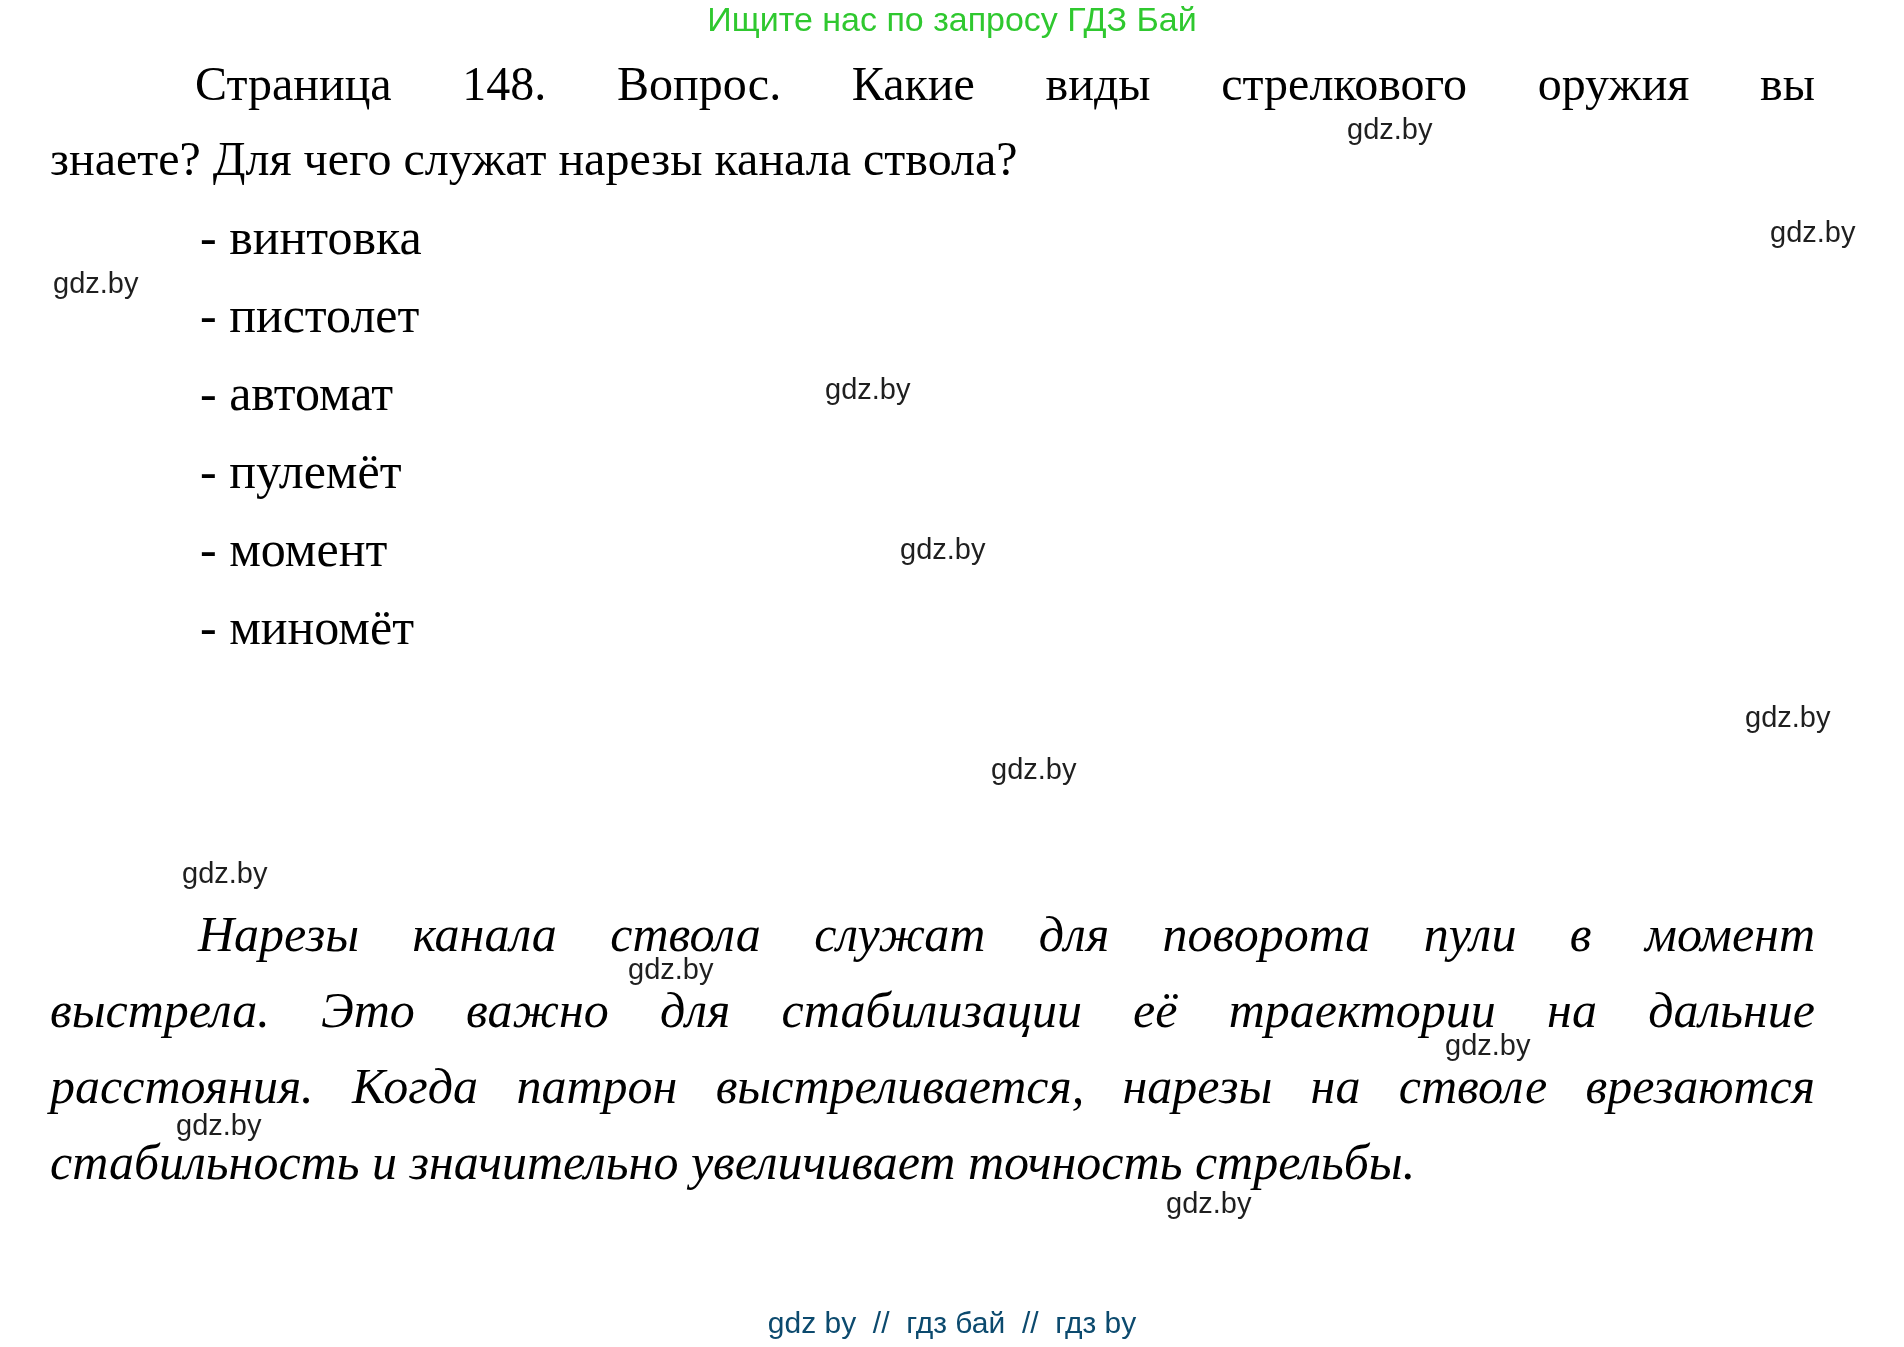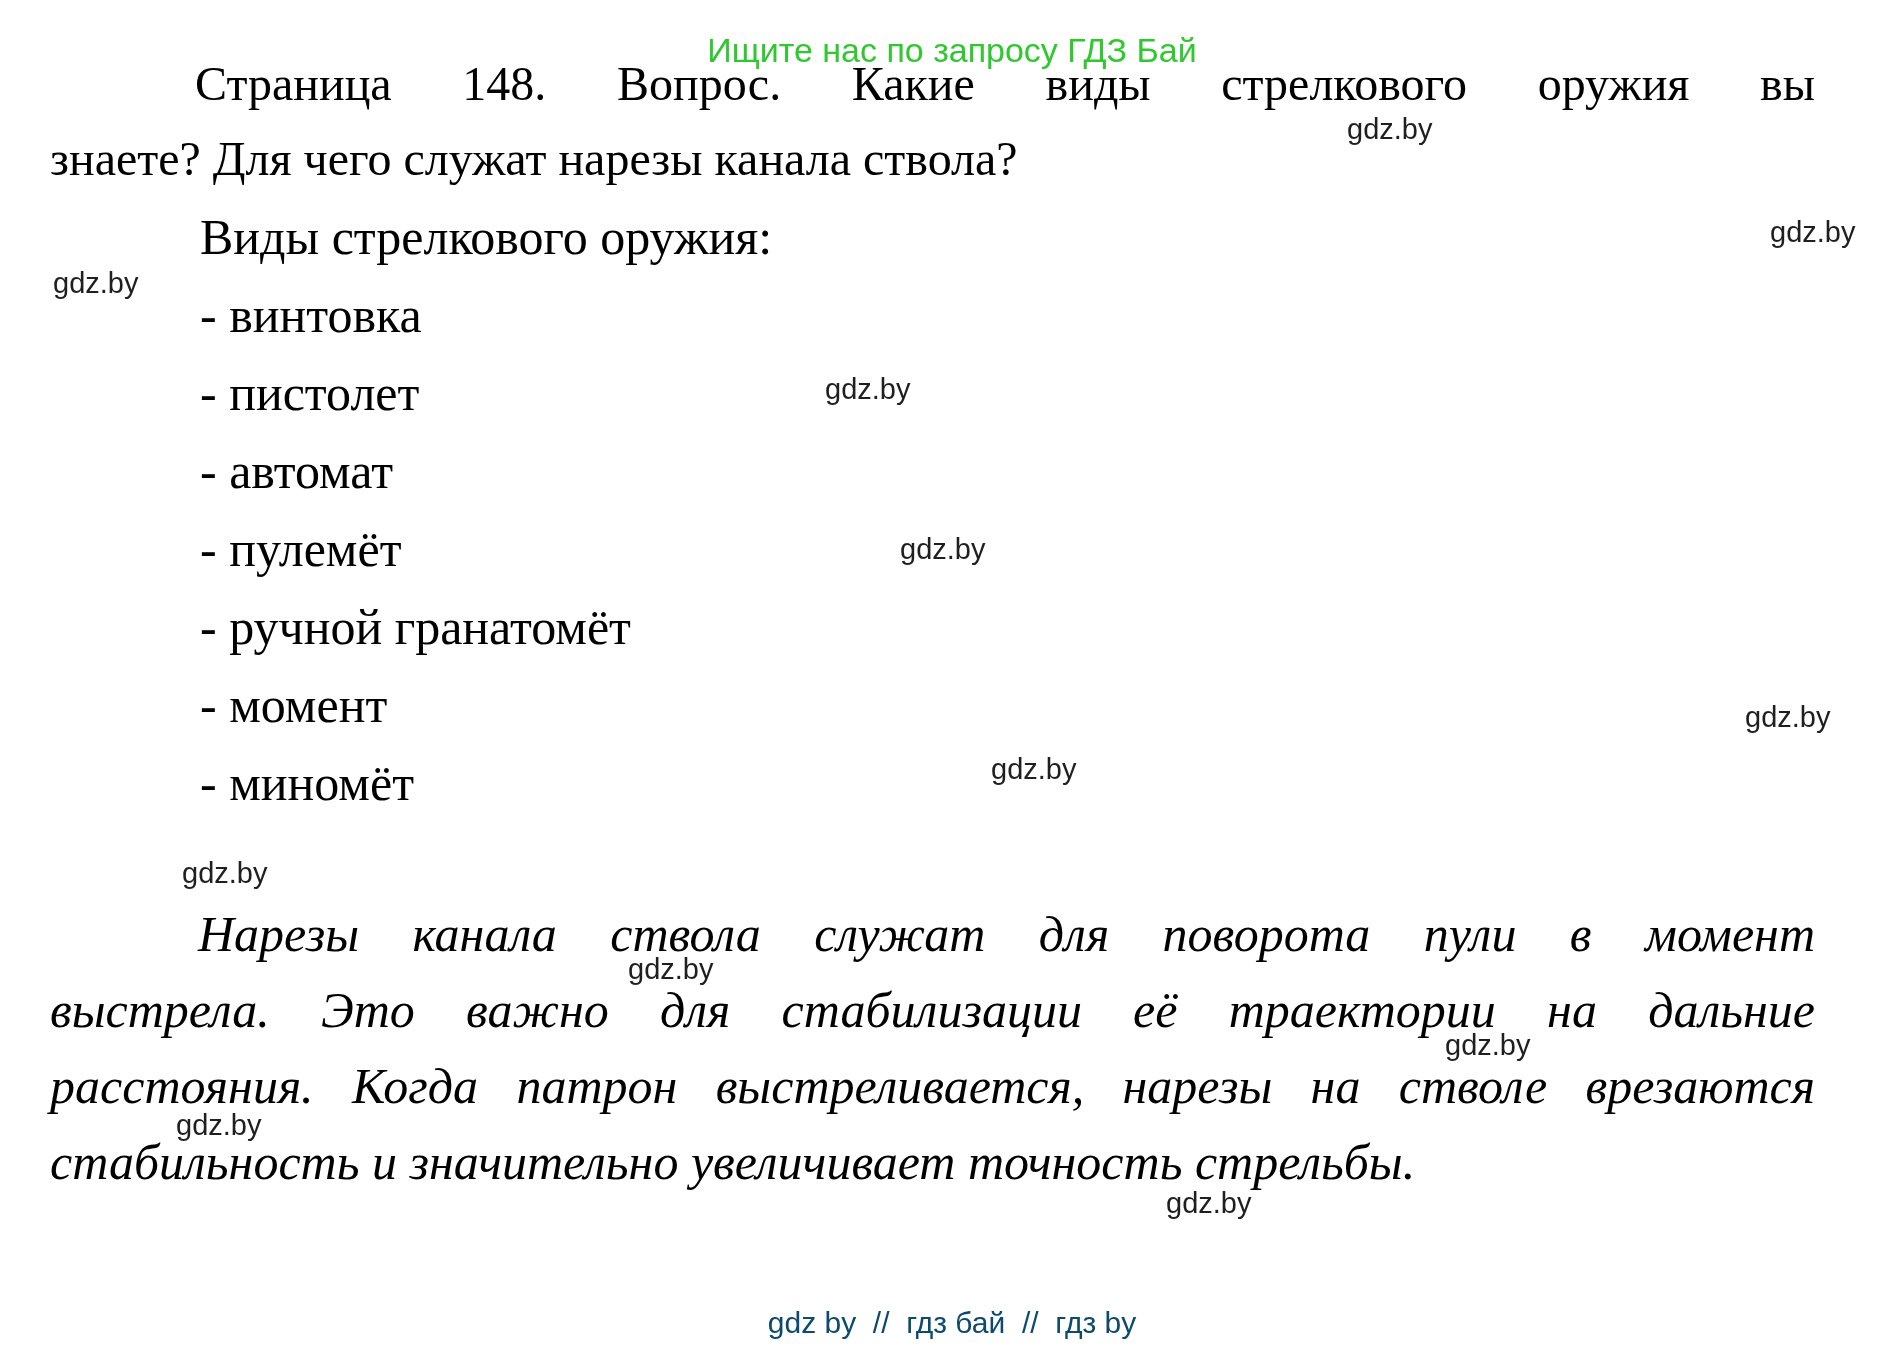--- a/index.html
+++ b/index.html
@@ -19,21 +19,20 @@
   .banner {
     position: absolute;
     top: 0px;
     left: 0;
     width: 100%;
     text-align: center;
     font-family: "Liberation Sans", sans-serif;
     font-size: 34px;
     line-height: 38px;
     font-weight: 400;
-    margin-top: 31px;
   }
   .heading {
     position: absolute;
     top: 46px;
     left: 50px;
     width: 1765px;
     font-weight: normal;
     font-size: 48px;
     line-height: 75px;
   }
@@ -101,27 +100,25 @@
 <div class="page">
 
   <div class="banner" style="color: rgb(47, 200, 47);">Ищите нас по запросу ГДЗ Бай</div>
 
   <div class="heading">
     <div class="h-line first">Страница 148. Вопрос. Какие виды стрелкового оружия вы</div>
     <div class="h-line last">знаете? Для чего служат нарезы канала ствола?</div>
   </div>
 
   <div class="list">
-    <div class="list-title">Виды стрелкового оружия:</div>
     <div id="list-items">
         <div class="list-row">- винтовка</div>
         <div class="list-row">- пистолет</div>
         <div class="list-row">- автомат</div>
         <div class="list-row">- пулемёт</div>
-        <div class="list-row">- ручной гранатомёт</div>
         <div class="list-row">- момент</div>
         <div class="list-row">- миномёт</div>
       </div>
   </div>
 
   <div class="para" id="para">
       <div class="para-line first">Нарезы канала ствола служат для поворота пули в момент</div>
       <div class="para-line">выстрела. Это важно для стабилизации её траектории на дальние</div>
       <div class="para-line">расстояния. Когда патрон выстреливается, нарезы на стволе врезаются</div>
       <div class="para-line last">стабильность и значительно увеличивает точность стрельбы.</div>

